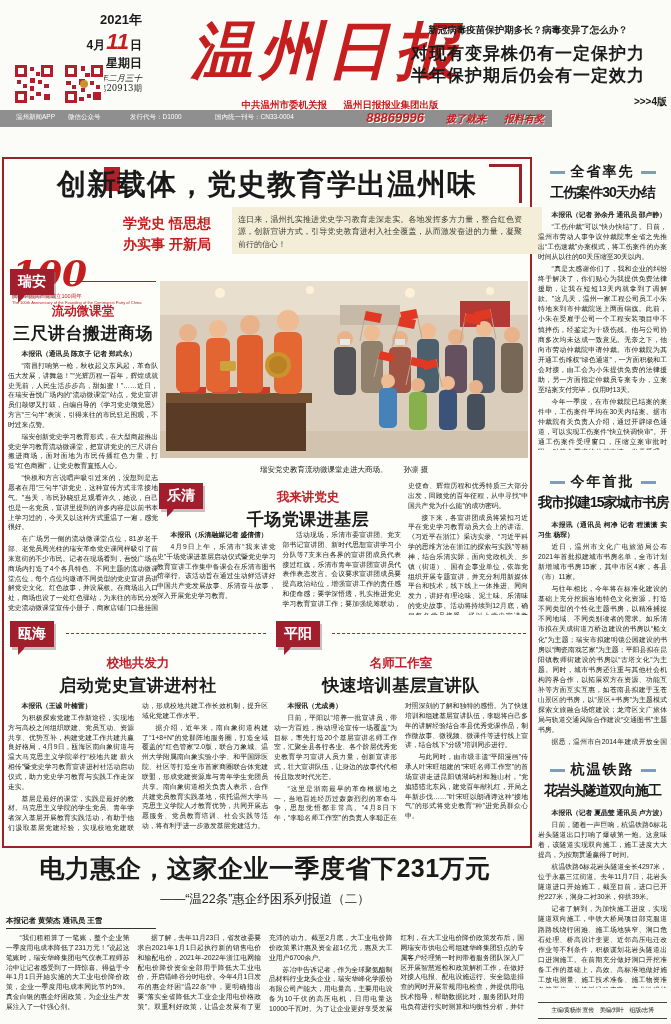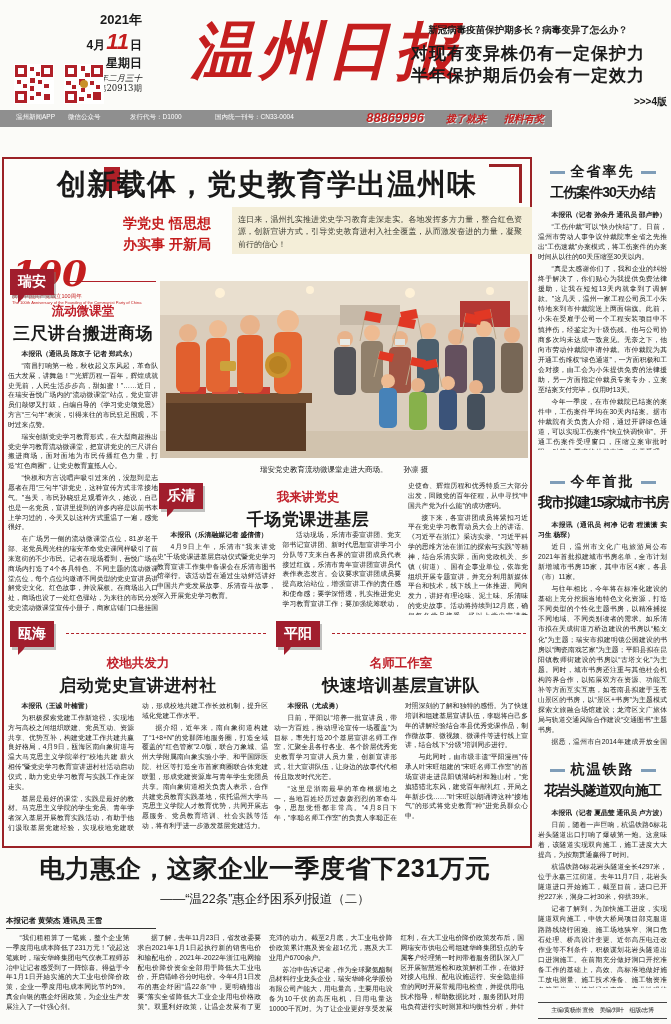--- a/index.html
+++ b/index.html
@@ -39,21 +39,21 @@
   .deco-br{position:absolute;right:8px;top:5px;width:30px;height:36px;
            border-top:3px solid #9b2226;border-right:3px solid #9b2226;}
   .logo100{position:absolute;left:8px;top:48px;width:214px;height:58px;}
   .logo-num{float:left;color:#c41e1e;font-weight:900;font-style:italic;font-size:36px;line-height:1;
             font-family:"DejaVu Serif",serif;margin-top:48px;}
   .logo-cap{float:left;clear:left;color:#c41e1e;font-size:5.5px;margin-top:2px;}
   .logo-cap-en{float:left;clear:left;color:#c41e1e;font-size:4.5px;transform:scale(.9);transform-origin:left;}
   .slogans{float:right;width:118px;color:#c41e1e;font-weight:900;font-size:14px;
            line-height:1.5;text-align:center;margin-top:6px;}
   .intro-box{position:absolute;left:228px;top:48px;width:284px;height:40px;background:#f4eed8;
-             padding:7px 10px 0 6px;font-size:8px;line-height:1.55;text-align:justify;color:#3a3a30;}
+             padding:7px 20px 0 6px;font-size:8px;line-height:1.55;text-align:justify;color:#3a3a30;}
   .bubble{display:inline-block;background:#a11e2d;color:#fff;font-weight:bold;font-size:14px;
           padding:4px 8px;position:relative;box-shadow:2px 3px 0 rgba(120,120,120,.45);}
   .bubble:after{content:"";position:absolute;left:8px;bottom:-8px;border:5px solid transparent;
                 border-top:8px solid #a11e2d;border-left:5px solid #a11e2d;}
   .sec-head{position:relative;height:32px;}
   .sec-head .bubble{position:absolute;left:2px;top:0;}
   .rule-solid{position:absolute;left:58px;right:2px;top:12px;border-top:1px solid #b02028;}
   .rule-dash{position:absolute;left:58px;right:2px;top:12px;border-top:1px dashed #b02028;}
   .kicker{text-align:center;color:#c0202a;font-weight:900;font-size:12.5px;margin-top:2px;}
   .sec-title{text-align:center;font-weight:900;font-size:17px;letter-spacing:.5px;margin-top:2px;}
@@ -152,20 +152,24 @@
         <rect x="17" y="24" width="4" height="4"></rect>
       <rect x="23" y="30" width="4" height="4"></rect>
         <rect x="29" y="28" width="8" height="8"></rect>
         <rect x="15" y="33" width="5" height="4"></rect>
       <rect x="2" y="17" width="5" height="4"></rect>
         <rect x="8" y="21" width="4" height="4"></rect>
     </g>
   </svg>
 
   <div class="masthead">温州日报</div>
+  <div class="org-line">
+    <span>中共温州市委机关报</span>
+    <span>温州日报报业集团出版</span>
+  </div>
 
   <div class="teaser">
     <div class="teaser-q">新冠病毒疫苗保护期多长？病毒变异了怎么办？</div>
     <div class="teaser-l">对现有变异株仍有一定保护力</div>
     <div class="teaser-l">半年保护期后仍会有一定效力</div>
     <div class="teaser-p">&gt;&gt;&gt;4版</div>
   </div>
 
   <div class="gray-bar">
     <span class="bar-item" style="left:16px">温州新闻APP</span>

